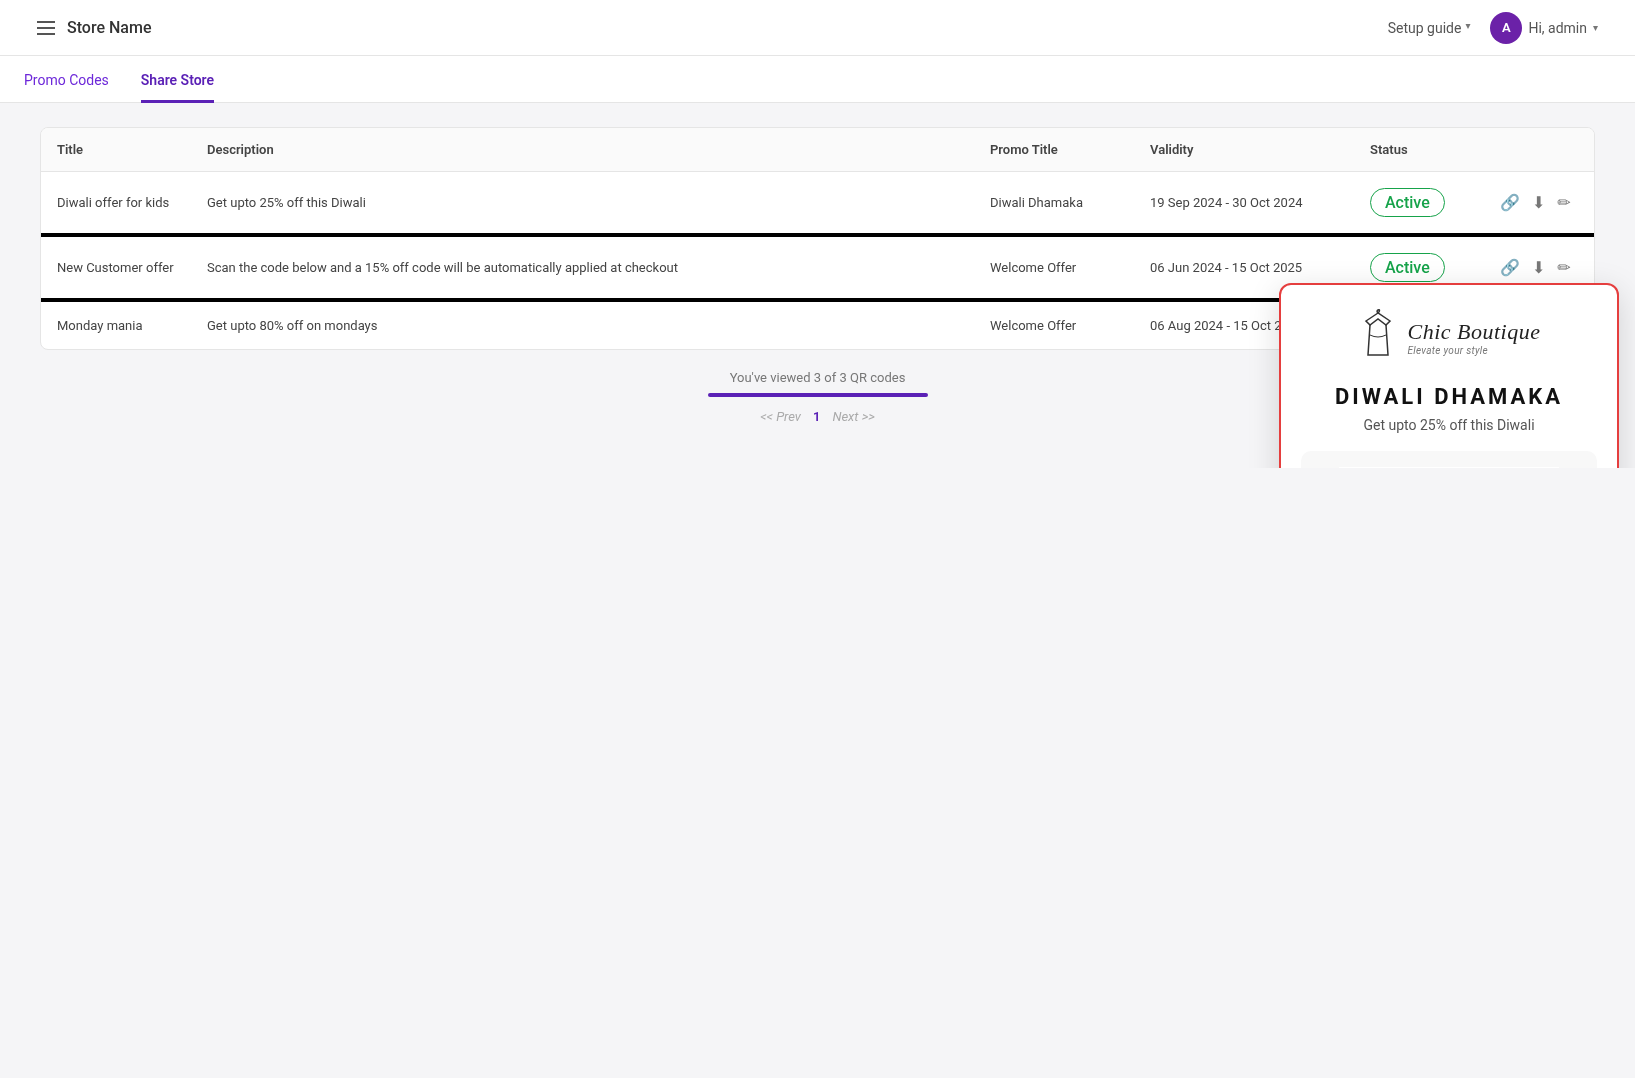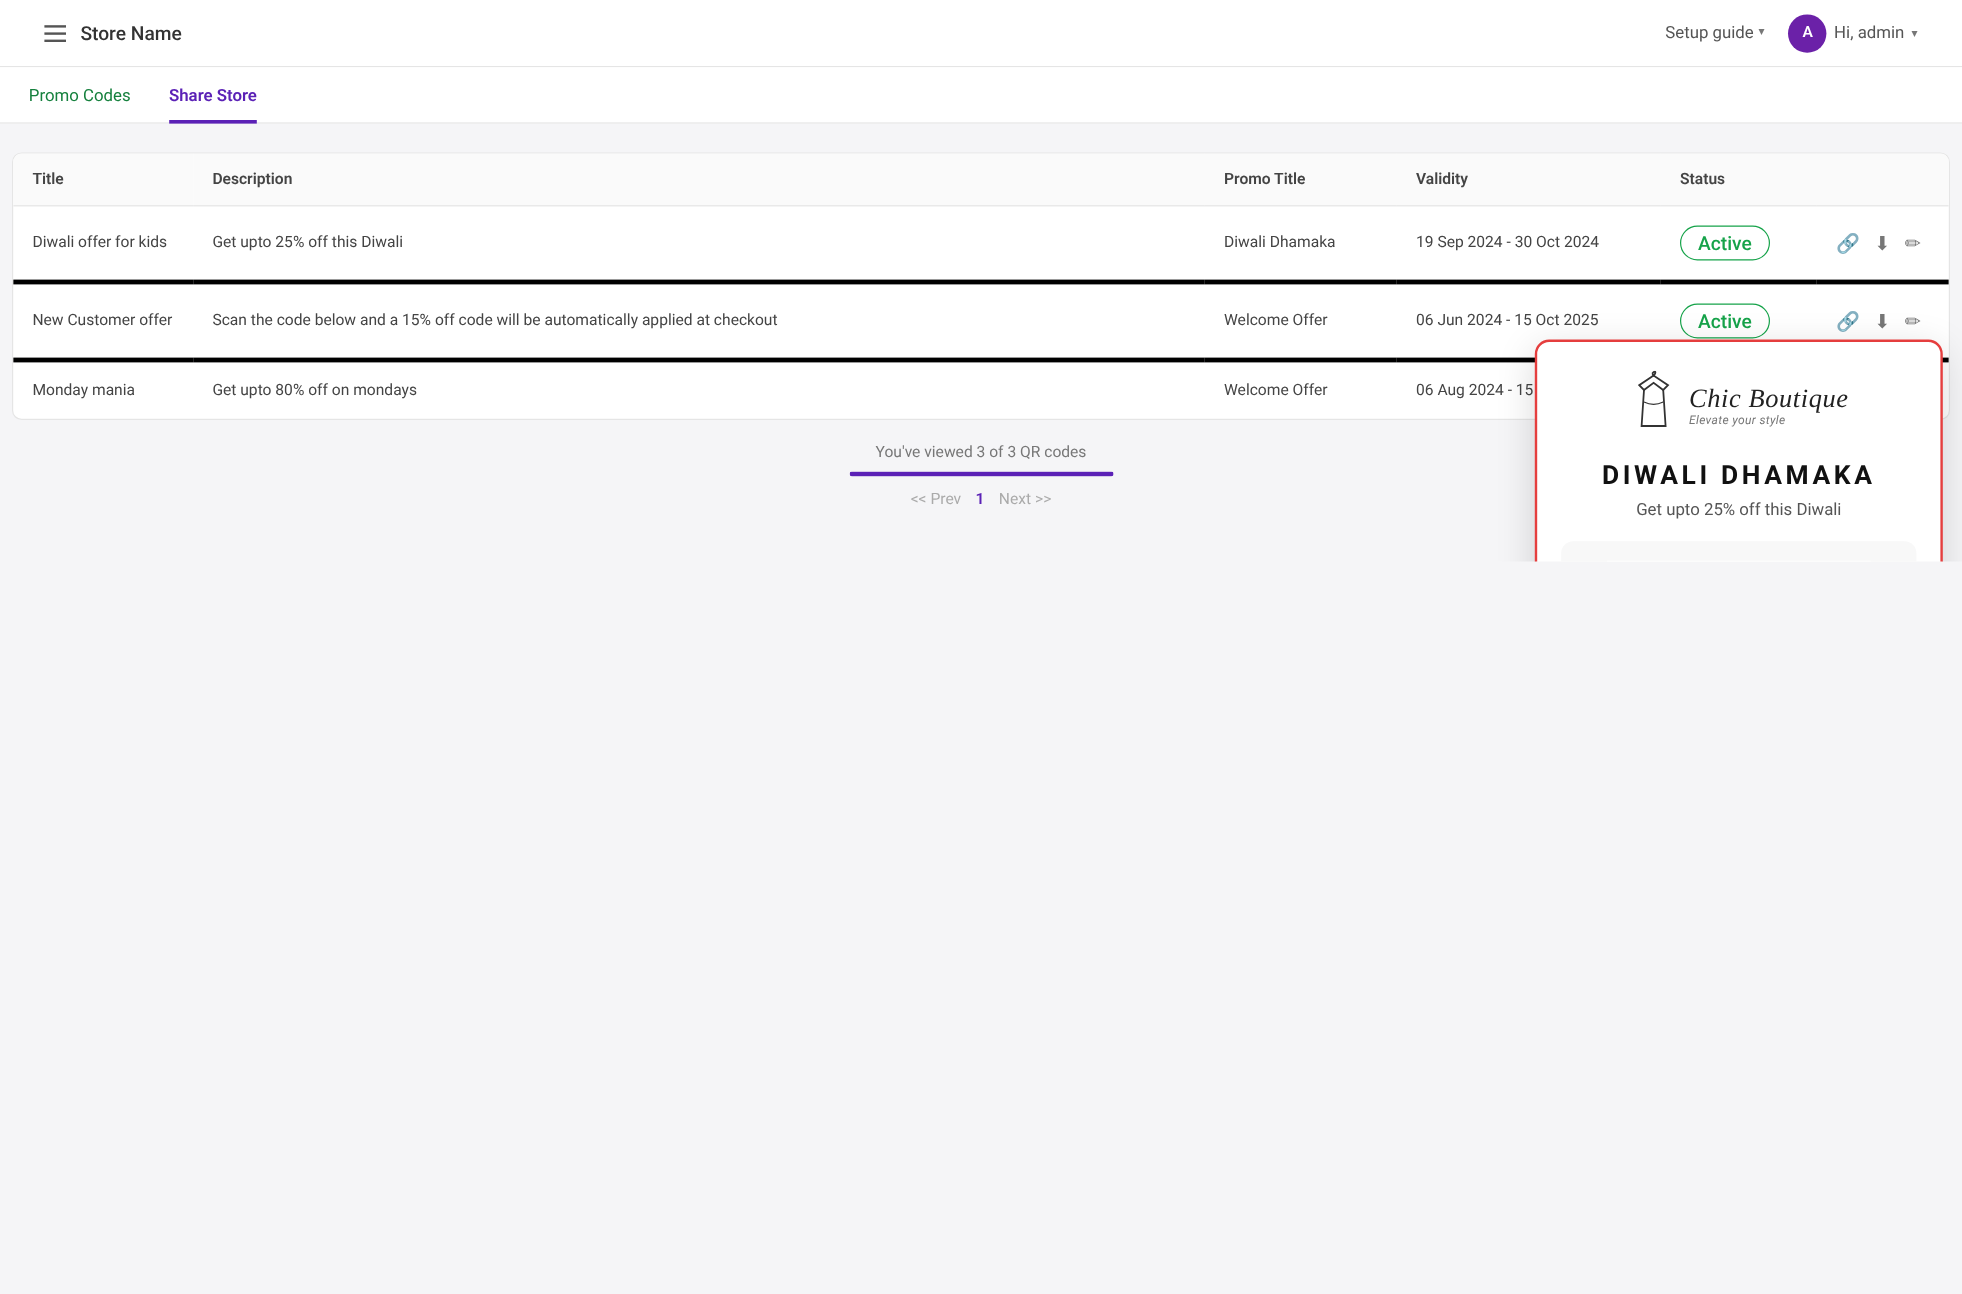--- a/index.html
+++ b/index.html
@@ -79,34 +79,34 @@
     .tabs {
       background: #fff;
       padding: 0 24px;
       display: flex;
       gap: 32px;
       border-bottom: 1px solid #e5e5e5;
     }
     .tab {
       padding: 16px 0 12px;
       font-size: 14px;
-      color: #15803d;
+      color: #6d28d9;
       cursor: pointer;
       border-bottom: 3px solid transparent;
       margin-bottom: -1px;
     }
     .tab.active {
       color: #5b21b6;
       border-bottom: 3px solid #5b21b6;
       font-weight: 600;
     }
 
     
     .main {
-      padding: 24px 10px;
+      padding: 24px 40px;
       position: relative;
     }
 
     
     .table-wrap {
       background: #fff;
       border-radius: 8px;
       border: 1px solid #e5e5e5;
       overflow: hidden;
     }
@@ -198,20 +198,21 @@
       margin-top: 4px;
     }
     .pagination-nav .page-num {
       color: #5b21b6;
       font-weight: 600;
       cursor: pointer;
     }
     .pagination-nav .nav-btn {
       cursor: pointer;
       color: #aaa;
+      font-style: italic;
     }
 
     
     .qr-card {
       position: absolute;
       top: 180px;
       right: 16px;
       width: 340px;
       background: #fff;
       border-radius: 12px;

